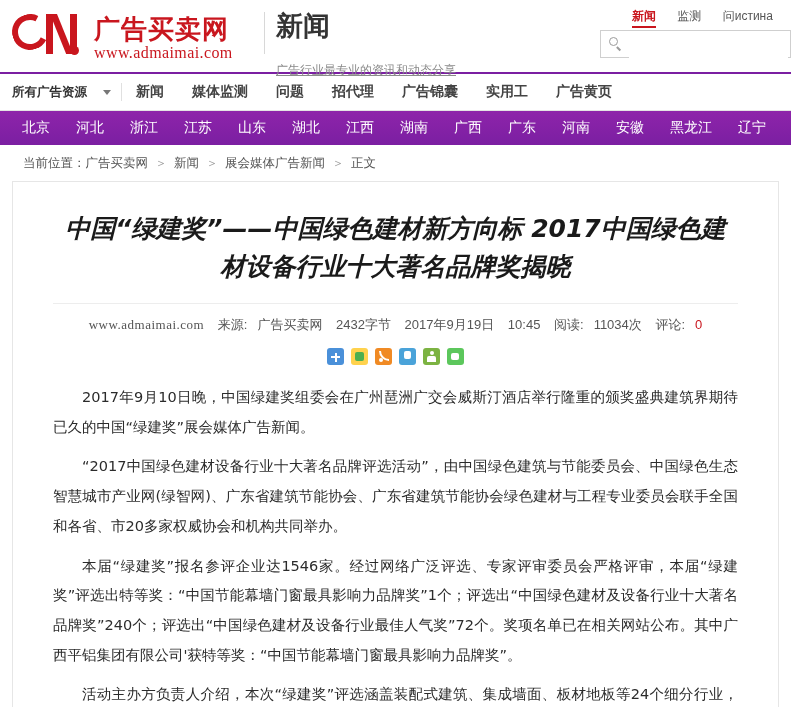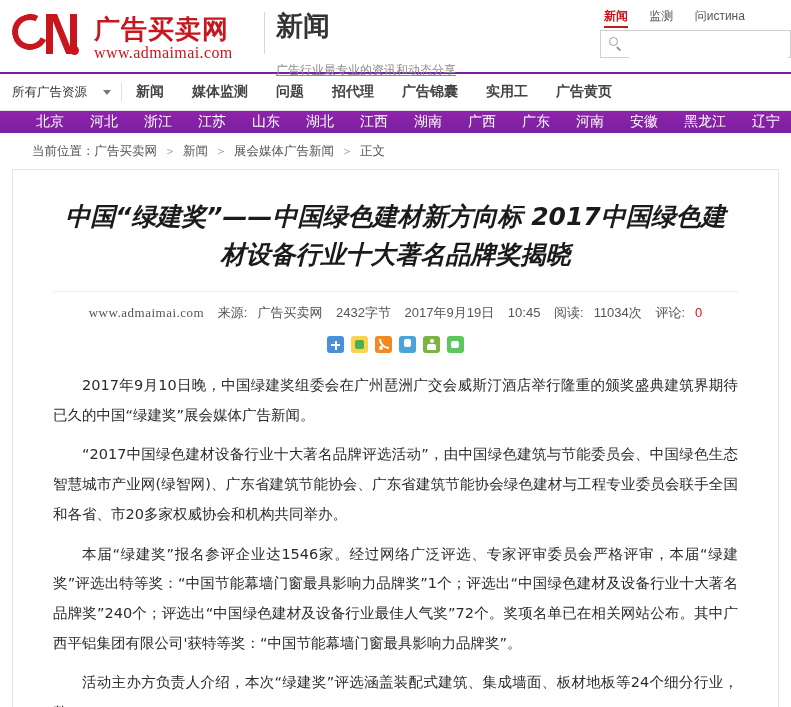--- a/index.html
+++ b/index.html
@@ -127,21 +127,21 @@
     background: radial-gradient(circle at 38% 32%, #ff8c38 0%, #f4661b 60%, #e2540d 100%);
     color: #fff;
     font-size: 13px;
     text-align: center;
     line-height: 48px;
     font-weight: bold;
     box-shadow: 0 0 0 3px rgba(244,102,27,0.18);
   }
   .top-links {
     position: absolute;
-    left: 604px;
+    left: 632px;
     top: 8px;
     font-size: 12px;
   }
   .top-links span {
     margin-right: 18px;
     color: #555;
     cursor: pointer;
   }
   .top-links span.active {
     color: #c9161e;
@@ -209,64 +209,64 @@
     display: flex;
     align-items: center;
     padding: 0 14px;
     font-size: 14px;
     color: #444;
     white-space: nowrap;
     cursor: pointer;
     font-weight: bold;
   }
   .mainnav .item.first {
-    font-weight: normal;
+    font-weight: bold;
     font-size: 12.5px;
     color: #333;
     padding: 0 10px 0 12px;
   }
   .caret-down {
     display: inline-block;
     margin-left: 16px;
     width: 0; height: 0;
     border-left: 4px solid transparent;
     border-right: 4px solid transparent;
     border-top: 5px solid #777;
   }
   .mainnav .divider {
     width: 1px;
     background: #e0e0e0;
     margin: 9px 0;
   }
 
   
   .citynav {
-    height: 22px;
+    height: 34px;
     background: linear-gradient(180deg, #8e24aa 0%, #7b1fa2 100%);
     display: flex;
     align-items: center;
     overflow: hidden;
-    padding-left: 36px;
+    padding-left: 22px;
   }
   .citynav .city {
     color: #fff;
     font-size: 14px;
     margin-right: 26px;
     white-space: nowrap;
     cursor: pointer;
   }
 
   
   .crumbbar {
     height: 36px;
     display: flex;
     align-items: center;
     font-size: 12.5px;
     color: #555;
-    padding-left: 32px;
+    padding-left: 23px;
     background: #fff;
   }
   .crumbbar .label { color: #555; }
   .crumbbar a {
     color: #555;
     text-decoration: none;
     cursor: pointer;
   }
   .crumbbar .arrow {
     color: #9a9a9a;

